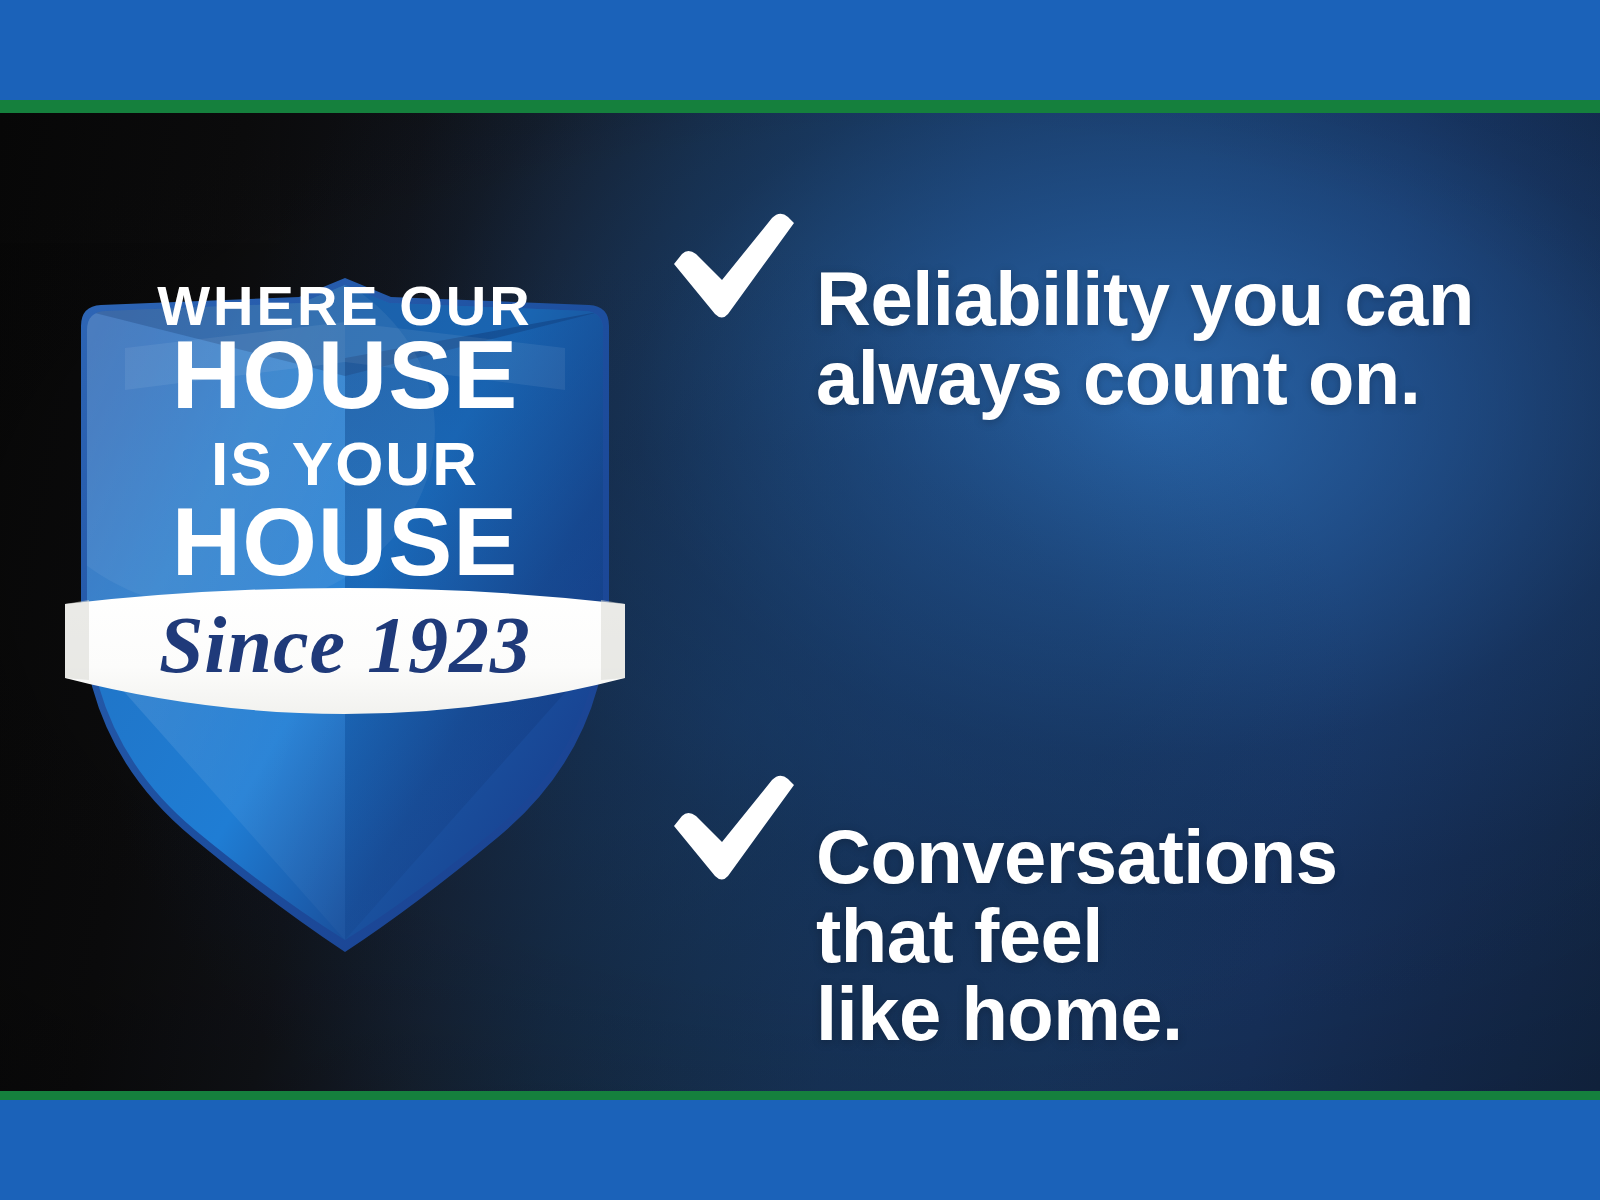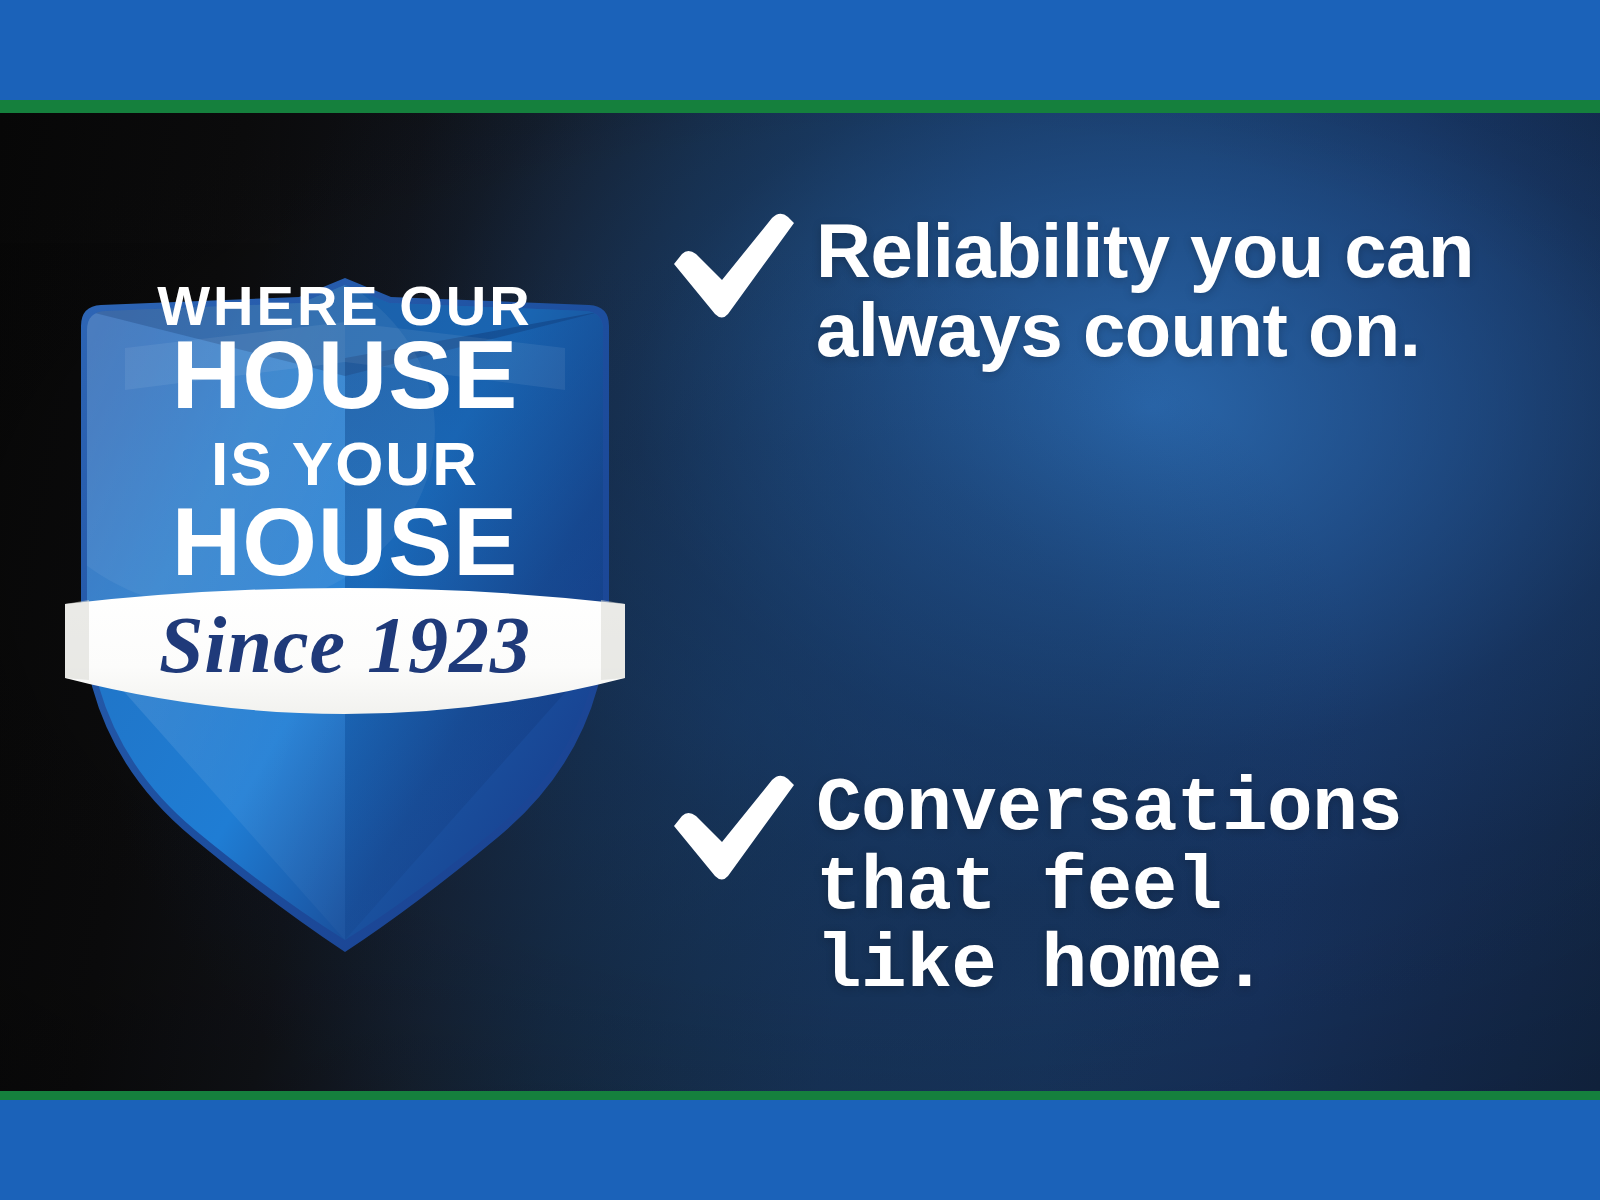--- a/index.html
+++ b/index.html
@@ -133,24 +133,25 @@
   .bullet-text {
     flex: 1 1 auto;
     color: #ffffff;
     font-family: "Liberation Sans", sans-serif;
     font-weight: bold;
     font-size: 76px;
     line-height: 1.035;
     letter-spacing: -0.5px;
     white-space: pre-line;
     text-shadow: 0 2px 10px rgba(0,0,0,0.22);
+    margin-top: 48px;
   }
   .bullet-1 .bullet-text { padding-top: 6px; }
   .bullet-2 .bullet-text { padding-top: 2px; }
-  .bullet-3 .bullet-text { padding-top: 2px; font-family: Liberation Mono, monospace; }
+  .bullet-3 .bullet-text { padding-top: 2px; }
 </style>
 </head>
 <body>
 
 <div class="banner">
 
   <div class="bar bar-top"></div>
 
   <div class="stage">
     <div class="stage-base"></div>

